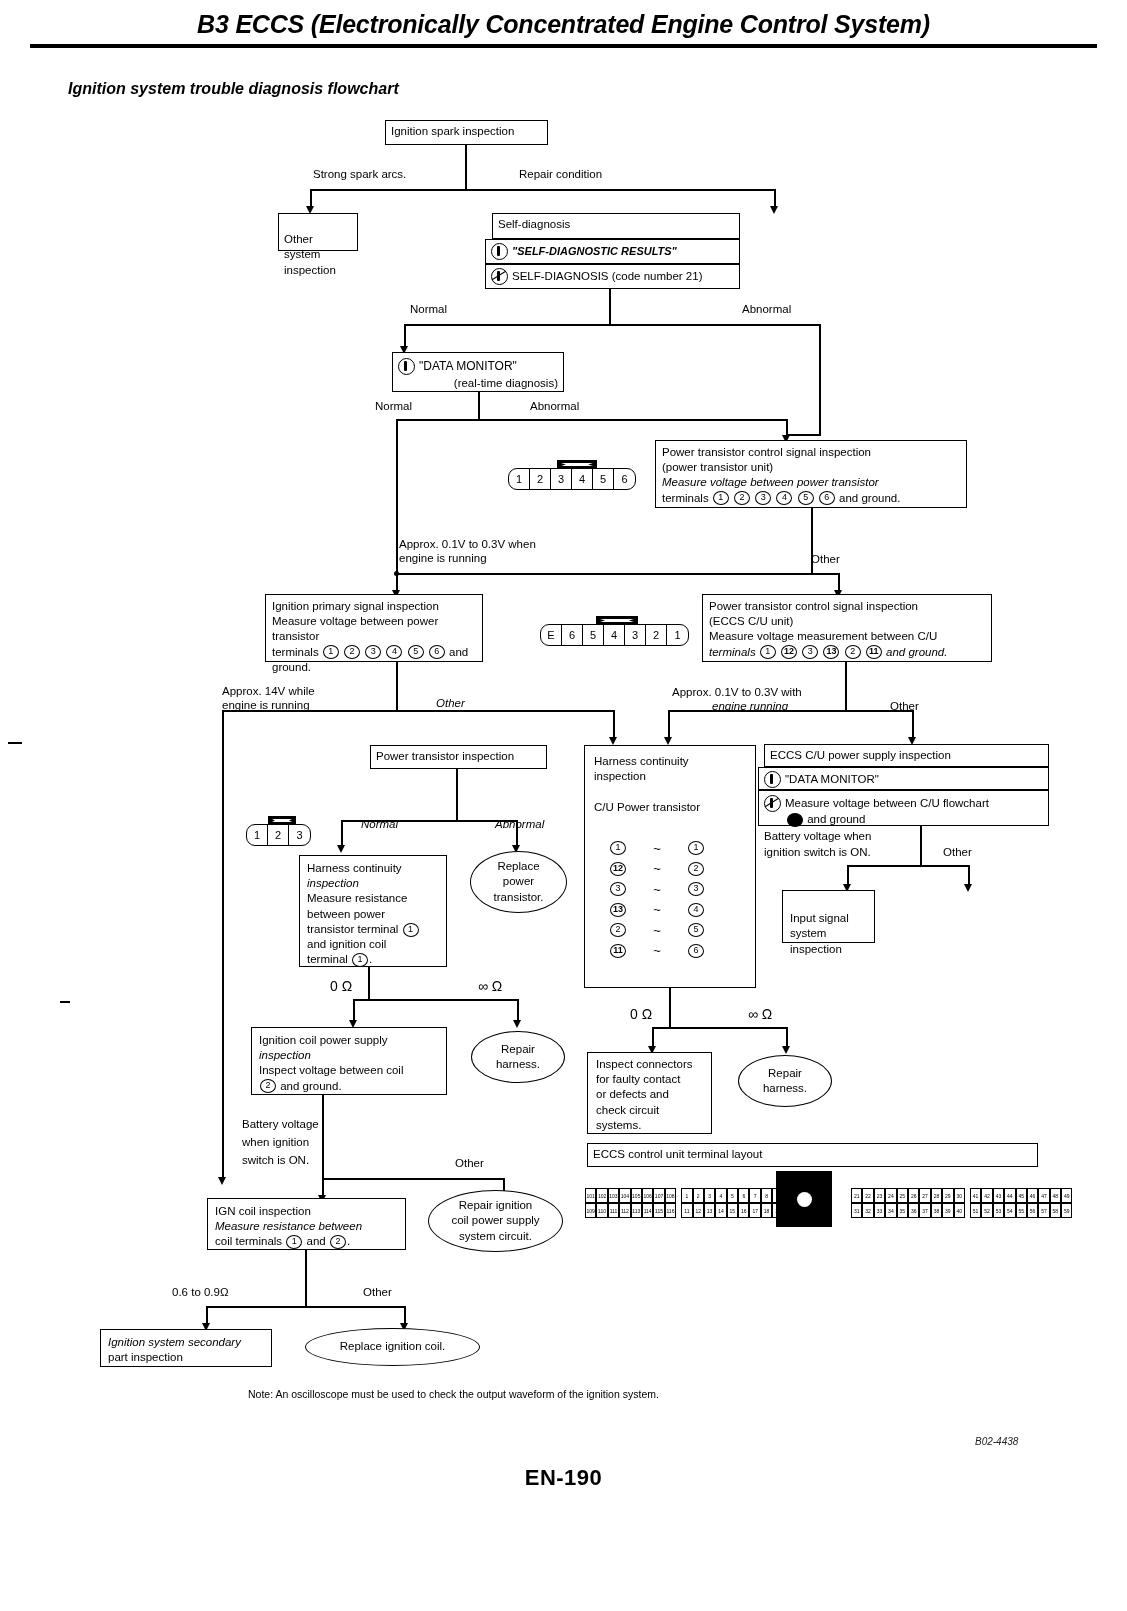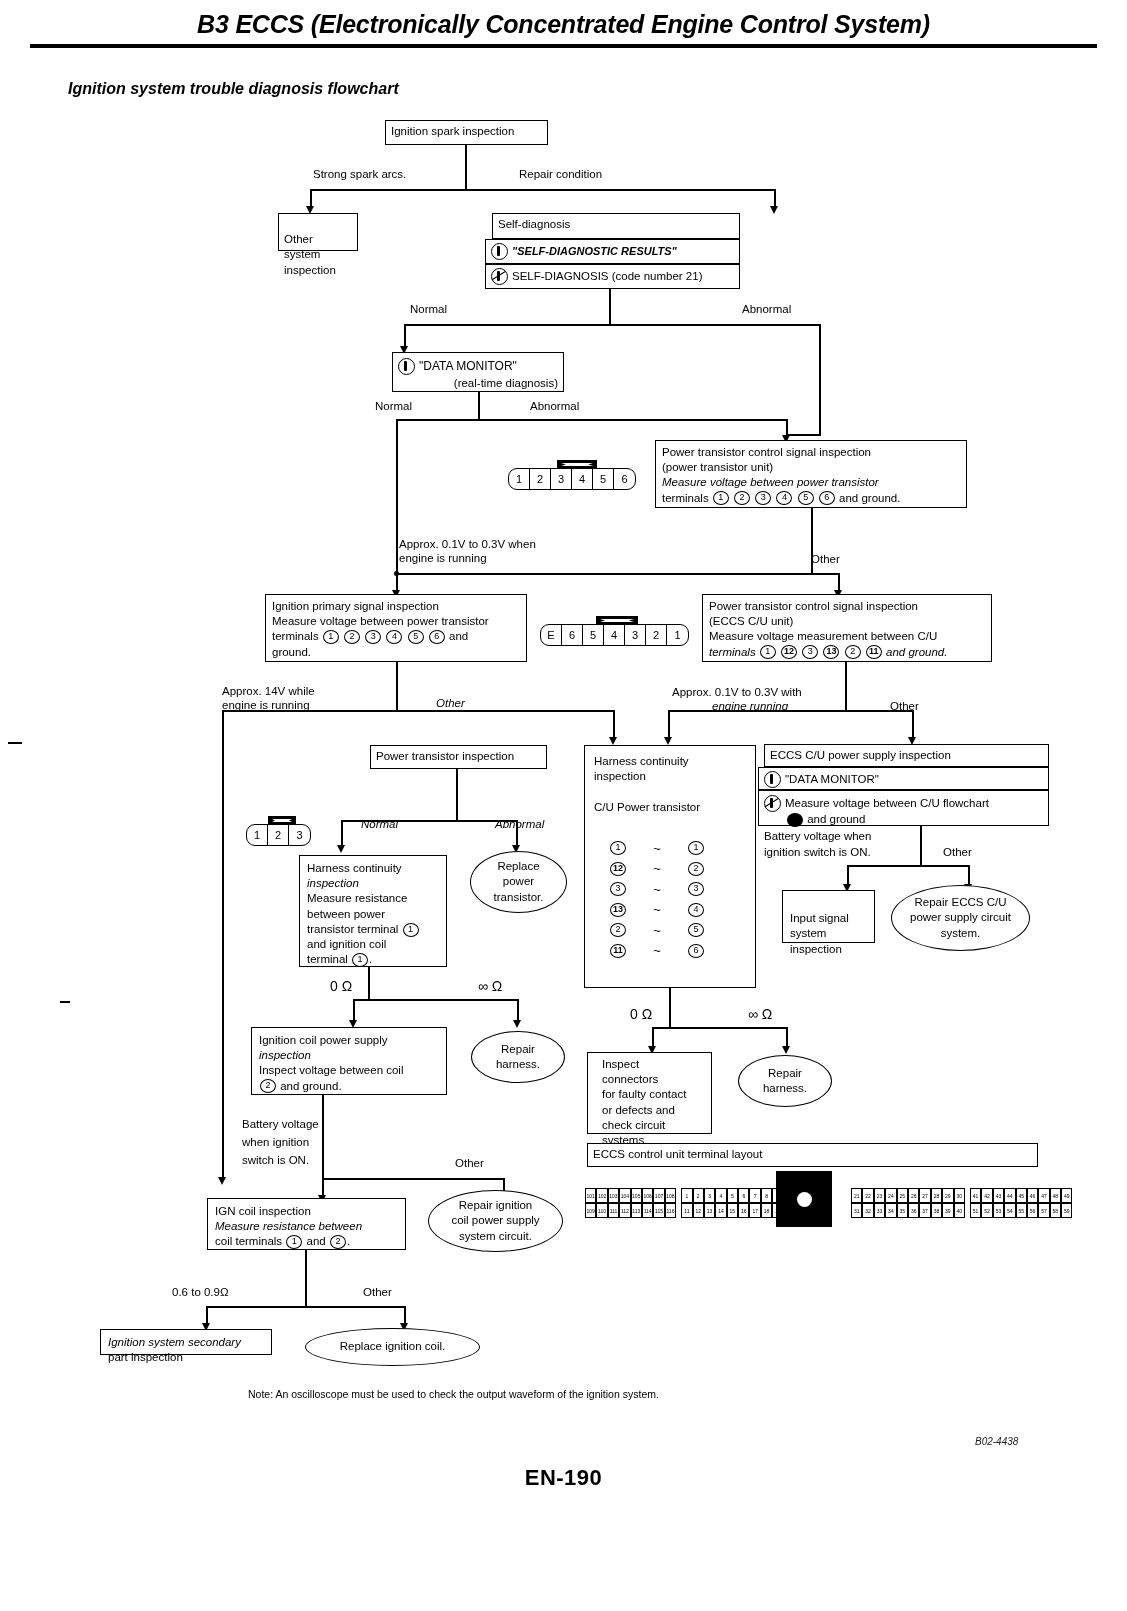--- a/index.html
+++ b/index.html
@@ -218,21 +218,21 @@
   <div class="dot" style="left:394px;top:571px;"></div>
   <div class="ln vl" style="left:396px;top:573px;height:20px;"></div>
   <div class="arw" style="left:391.5px;top:590px;"></div>
   <div class="ln vl" style="left:838px;top:573px;height:20px;"></div>
   <div class="arw" style="left:833.5px;top:590px;"></div>
 
   <div class="lbl" style="left:399px;top:538px;">Approx. 0.1V to 0.3V when</div>
   <div class="lbl" style="left:399px;top:552px;">engine is running</div>
   <div class="lbl" style="left:811px;top:553px;">Other</div>
 
-  <div class="box" style="left:265px;top:594px;width:262px;height:68px;padding:4px 6px;">
+  <div class="box" style="left:265px;top:594px;width:218px;height:68px;padding:4px 6px;">
     <div>Ignition primary signal inspection</div>
     <div>Measure voltage between power transistor</div>
     <div>
       <span>terminals</span>
       <span class="cn">1</span>
       <span class="cn">2</span>
       <span class="cn">3</span>
       <span class="cn">4</span>
       <span class="cn">5</span>
       <span class="cn">6</span>
@@ -390,21 +390,21 @@
 
   <div class="ln vl" style="left:305px;top:1250px;height:57px;"></div>
   <div class="ln hl" style="left:206px;top:1306px;width:199px;"></div>
   <div class="ln vl" style="left:206px;top:1306px;height:20px;"></div>
   <div class="arw" style="left:201.5px;top:1323px;"></div>
   <div class="ln vl" style="left:404px;top:1306px;height:20px;"></div>
   <div class="arw" style="left:399.5px;top:1323px;"></div>
   <div class="lbl" style="left:172px;top:1286px;">0.6 to 0.9Ω</div>
   <div class="lbl" style="left:363px;top:1286px;">Other</div>
 
-  <div class="box" style="left:100px;top:1329px;width:172px;height:26px;padding:5px 7px;">
+  <div class="box" style="left:100px;top:1329px;width:172px;height:38px;padding:5px 7px;">
     <div class="ital">Ignition system secondary</div>
     <div>part inspection</div>
   </div>
 
   <div class="oval" style="left:305px;top:1328px;width:175px;height:38px;">
     <span>Replace ignition coil.</span>
   </div>
 
   <div class="box" style="left:584px;top:745px;width:172px;height:243px;padding:8px 9px;">
     <div>Harness continuity</div>
@@ -448,21 +448,21 @@
 
   <div class="ln vl" style="left:669px;top:988px;height:40px;"></div>
   <div class="ln hl" style="left:652px;top:1027px;width:135px;"></div>
   <div class="ln vl" style="left:652px;top:1027px;height:22px;"></div>
   <div class="arw" style="left:647.5px;top:1046px;"></div>
   <div class="ln vl" style="left:786px;top:1027px;height:22px;"></div>
   <div class="arw" style="left:781.5px;top:1046px;"></div>
   <div class="lbl" style="left:630px;top:1006px;font-size:14px;">0 Ω</div>
   <div class="lbl" style="left:748px;top:1006px;font-size:14px;">∞ Ω</div>
 
-  <div class="box" style="left:587px;top:1052px;width:125px;height:82px;padding:4px 14px;">
+  <div class="box" style="left:587px;top:1052px;width:125px;height:82px;padding:4px 8px;">
     <div>Inspect connectors</div>
     <div>for faulty contact</div>
     <div>or defects and</div>
     <div>check circuit</div>
     <div>systems.</div>
   </div>
 
   <div class="oval" style="left:738px;top:1055px;width:94px;height:52px;white-space:pre-line;">
     <span>Repair
 harness.</span>
@@ -490,25 +490,20 @@
   <div class="ln hl" style="left:847px;top:865px;width:122px;"></div>
   <div class="ln vl" style="left:847px;top:865px;height:22px;"></div>
   <div class="arw" style="left:842.5px;top:884px;"></div>
   <div class="ln vl" style="left:968px;top:865px;height:22px;"></div>
   <div class="arw" style="left:963.5px;top:884px;"></div>
 
   <div class="box" style="left:782px;top:890px;width:93px;height:53px;padding:5px 7px;white-space:pre-line;">
     <span>Input signal
 system
 inspection</span>
-  </div>
-  <div class="oval" style="left:891px;top:885px;width:139px;height:66px;white-space:pre-line;">
-    <span>Repair ECCS C/U
-power supply circuit
-system.</span>
   </div>
 
   <div class="box" style="left:587px;top:1143px;width:451px;height:24px;">
     <span>ECCS control unit terminal layout</span>
   </div>
 
   <div class="tl">
     <div class="tl-row">
       <div class="tl-cell">101</div>
       <div class="tl-cell">102</div>

